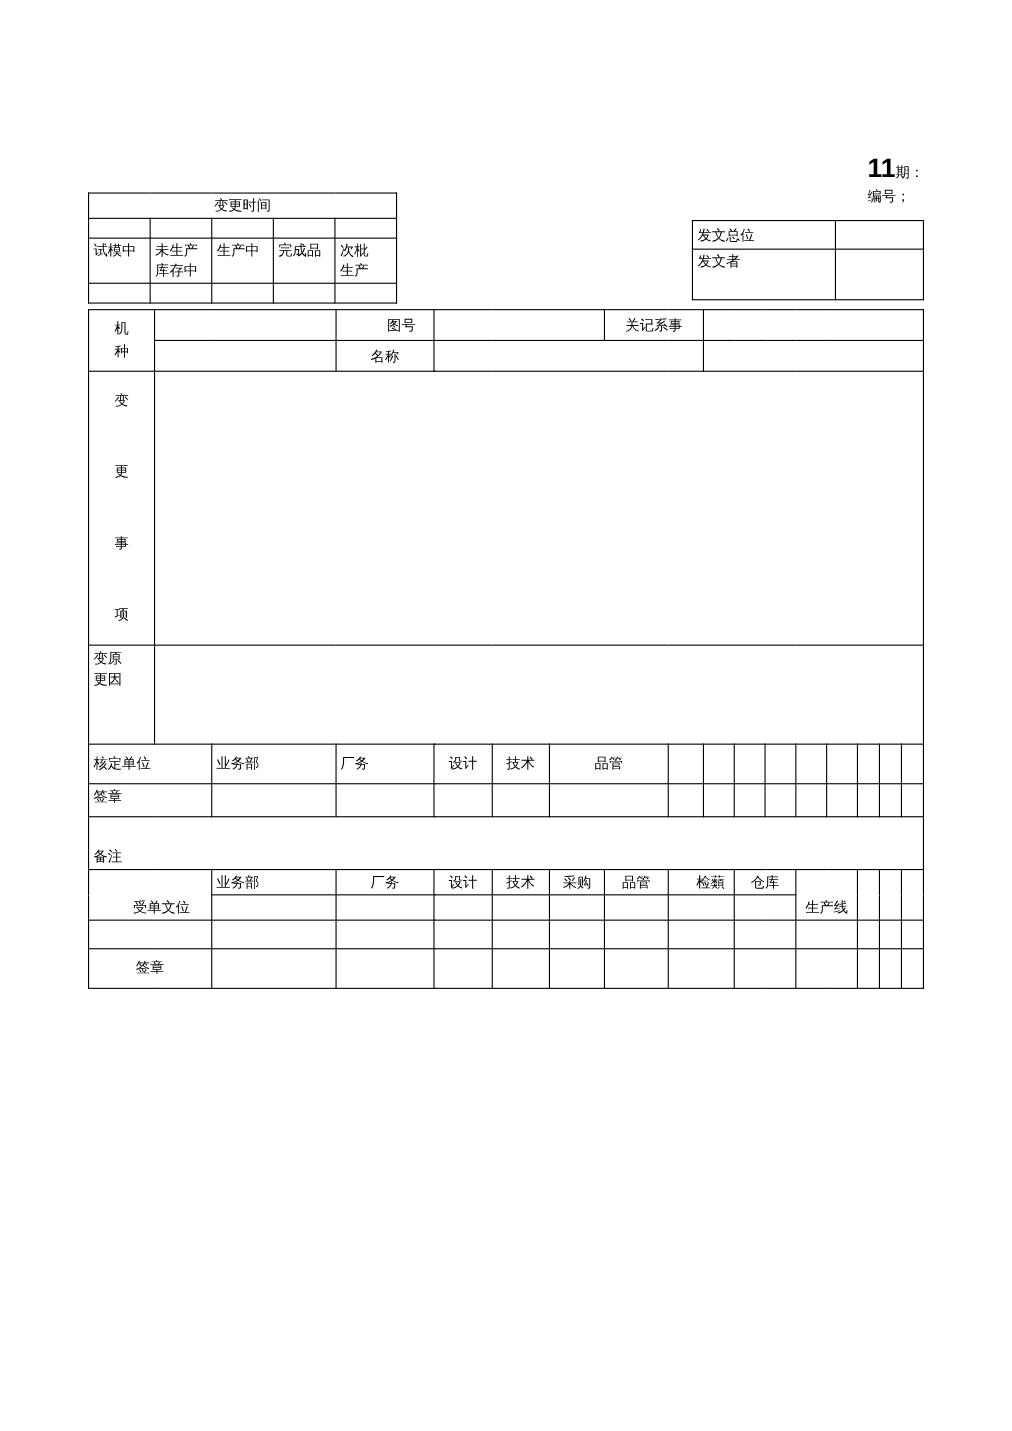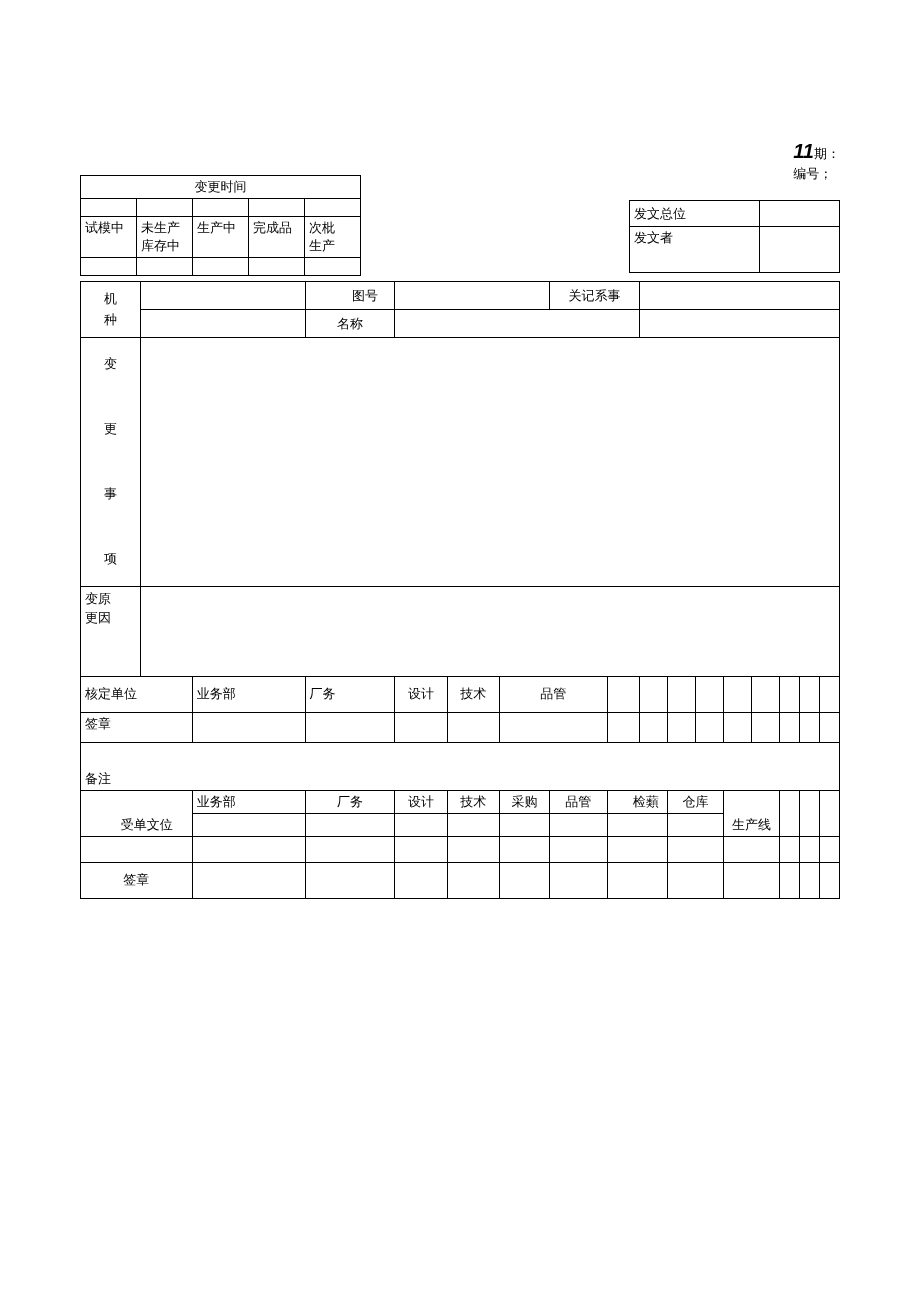--- a/index.html
+++ b/index.html
@@ -19,24 +19,23 @@
       width: 760px;
     }
     .header-right {
       position: absolute;
       right: 0;
       top: 0;
       text-align: left;
     }
     .header-right .num {
       font-family: Arial, sans-serif;
-      font-size: 20px;
+      font-size: 24px;
       font-weight: bold;
       display: inline;
-      font-style: italic;
     }
     .header-right .qi {
       font-size: 13px;
     }
     .header-right .line2 {
       font-size: 13px;
       margin-top: 2px;
     }
     table { border-collapse: collapse; }
     td { border: 1px solid #000; vertical-align: middle; padding: 2px 4px; }

